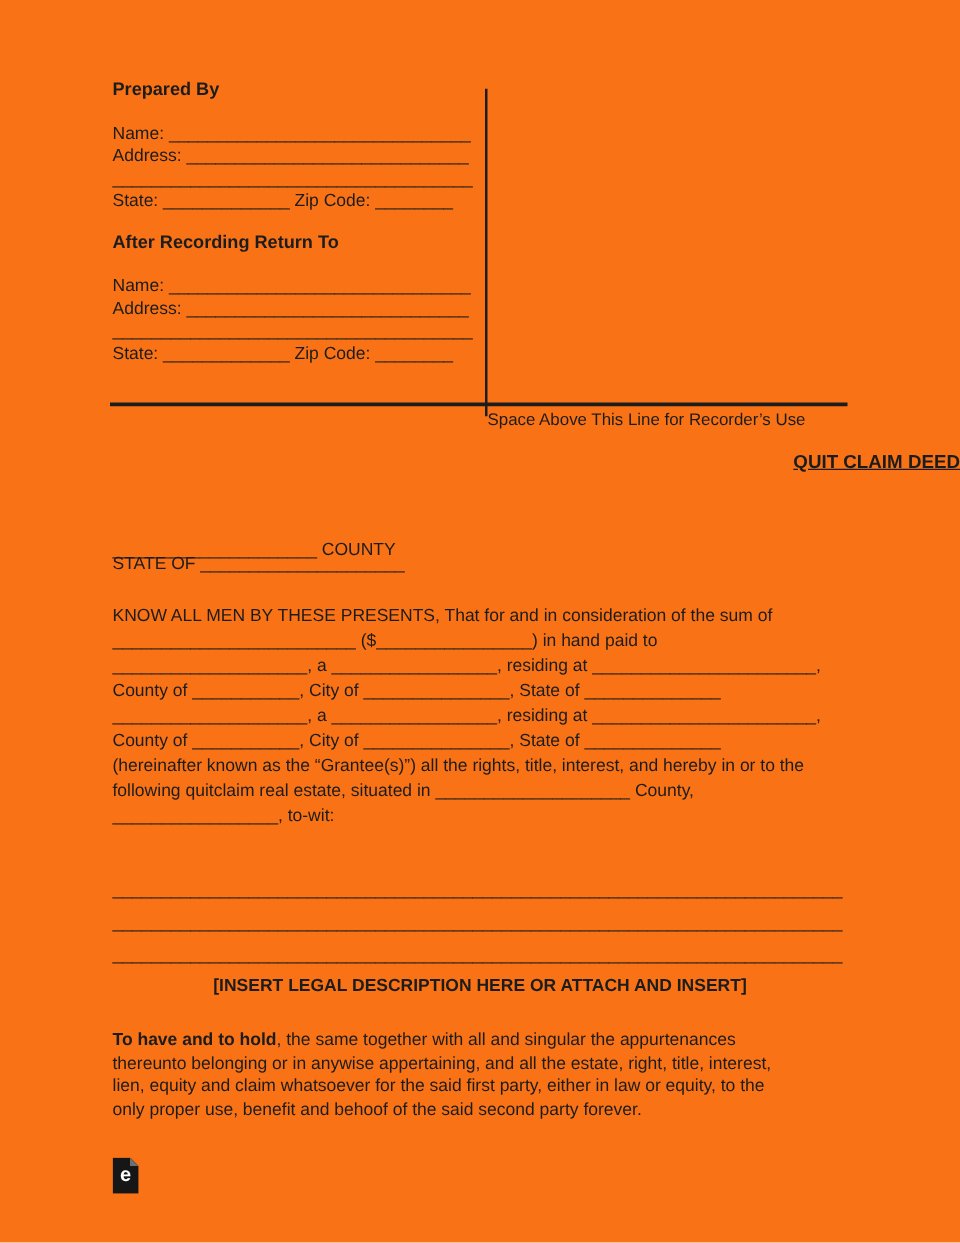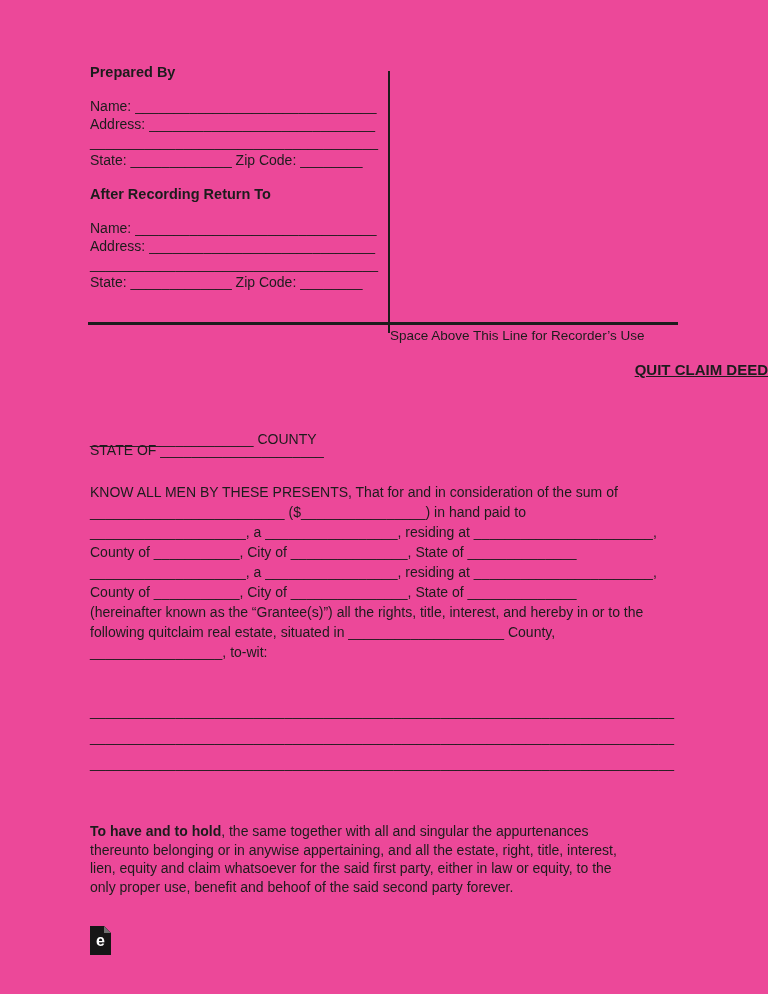--- a/index.html
+++ b/index.html
@@ -1,20 +1,20 @@
 <!DOCTYPE html>
 <html><head>
 <meta charset="utf-8">
 <style>
   html, body { margin: 0; padding: 0; background: #ffffff; }
   .page {
     position: relative;
     width: 768px;
     height: 994px;
-    background: #ec4899;
+    background: #f97316;
     font-family: "Liberation Sans", sans-serif;
     font-size: 14px;
     color: #1c1c1c;
     overflow: hidden;
   }
   .info-block { position: absolute; left: 90px; width: 300px; }
   .info-heading { font-weight: bold; font-size: 14.5px; margin-bottom: 17px; white-space: pre; }
   .info-row { line-height: 18px; white-space: pre; }
   .blank { letter-spacing: 0; }
   .v-rule {
@@ -105,20 +105,21 @@
     <div class="para-line">following quitclaim real estate, situated in ____________________ County,</div>
     <div class="para-line">_________________, to-wit:</div>
   </div>
 
   <div class="legal-lines">
     <div class="legal-line blank">___________________________________________________________________________</div>
     <div class="legal-line blank">___________________________________________________________________________</div>
     <div class="legal-line blank">___________________________________________________________________________</div>
   </div>
 
+  <div class="insert-note">[INSERT LEGAL DESCRIPTION HERE OR ATTACH AND INSERT]</div>
 
   <div class="habendum">
     <div class="para-line"><span class="lead-bold">To have and to hold</span><span>, the same together with all and singular the appurtenances</span></div>
     <div class="para-line">thereunto belonging or in anywise appertaining, and all the estate, right, title, interest,</div>
     <div class="para-line">lien, equity and claim whatsoever for the said first party, either in law or equity, to the</div>
     <div class="para-line">only proper use, benefit and behoof of the said second party forever.</div>
   </div>
 
   <div class="logo">
     <span class="fold"></span>

